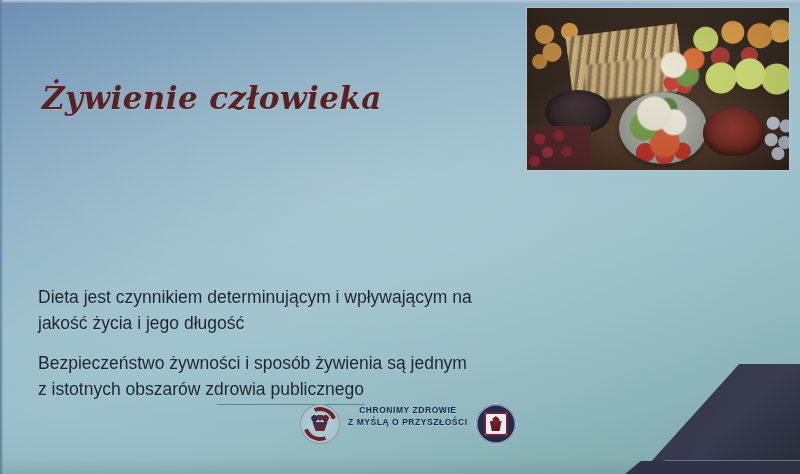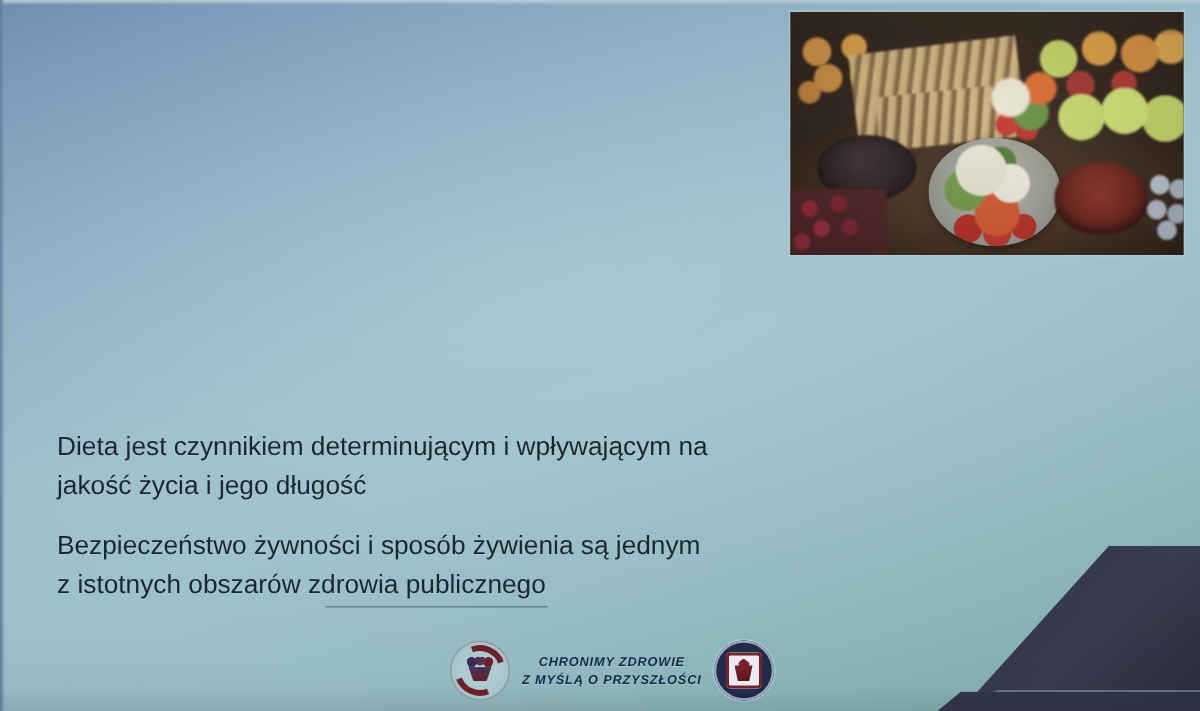--- a/index.html
+++ b/index.html
@@ -282,25 +282,24 @@
     background: linear-gradient(180deg,#2b1f16 0%, rgba(43,31,22,0) 100%);
   }
   .fp-soft {
     position:absolute; inset:0;
     background: radial-gradient(100% 100% at 50% 40%, rgba(255,240,210,0.10) 0%, rgba(0,0,0,0.18) 100%);
   }
 
   
   #footer-logos {
     position:absolute;
-    left: 300px; top: 424px;
+    left: 300px; top: 404px;
     width: 205px; height: 46px;
-    display:flex; align-items:center; gap:8px;
+    display:flex; align-items:flex-start; gap:8px;
     z-index: 7;
-    font-style: italic;
   }
   .logo-circle {
     width: 40px; height: 40px; flex: 0 0 40px;
     border-radius:50%;
     position:relative;
   }
   
   #logo-health {
     background: radial-gradient(circle at 50% 50%, #b9d2d8 0%, #a3c3cb 72%, #8fb4bc 100%);
     box-shadow: inset 0 0 0 1px rgba(90,30,35,0.25);
@@ -357,20 +356,21 @@
   }
 </style>
 </head>
 <body>
 
 <div id="slide-photo">
 
   <div class="screen-edge-top"></div>
   <div class="screen-edge-left"></div>
 
+  <div class="slide-title">Żywienie człowieka</div>
 
 
   <div class="body-block" id="para-2">
     <p>Dieta jest czynnikiem determinującym i wpływającym na</p>
     <p class="last-line">jakość życia i jego długość</p>
   </div>
 
   <div class="body-block" id="para-3">
     <p>Bezpieczeństwo żywności i sposób żywienia są jednym</p>
     <p class="last-line">z istotnych obszarów zdrowia publicznego</p>

